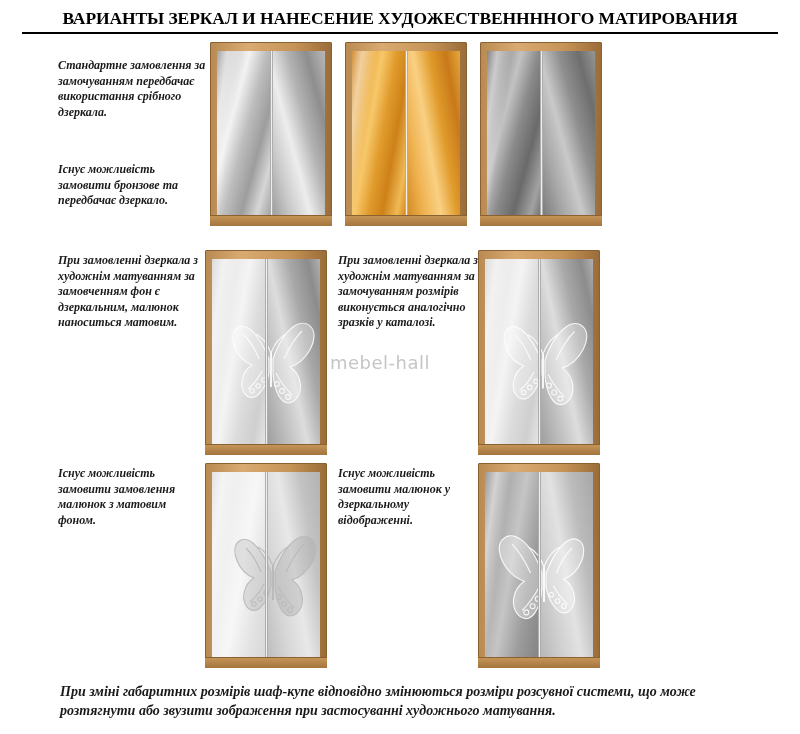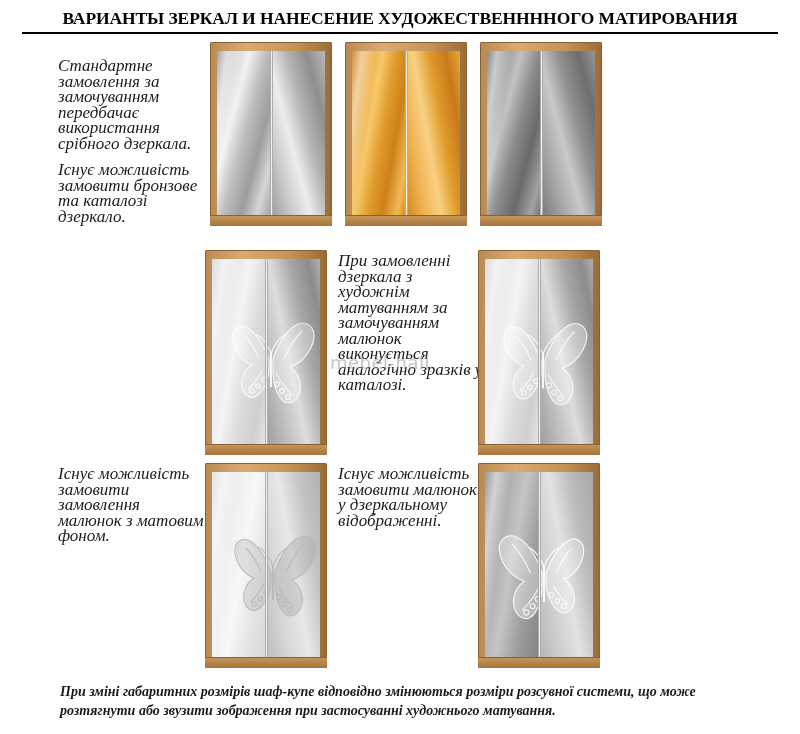--- a/index.html
+++ b/index.html
@@ -39,22 +39,22 @@
     width: 756px;
     height: 2px;
     background: #000000;
   }
 
   
   .caption {
     position: absolute;
     font-family: "Liberation Serif", serif;
     font-style: italic;
-    font-weight: normal;
-    font-size: 17px;
+    font-weight: bold;
+    font-size: 12px;
     line-height: 15.5px;
     color: #1a1a1a;
     width: 148px;
   }
 
   
   .unit {
     position: absolute;
     box-sizing: border-box;
   }
@@ -190,21 +190,21 @@
 </style>
 </head>
 <body>
 
 <div class="page">
 
   <div class="title">ВАРИАНТЫ ЗЕРКАЛ И НАНЕСЕНИЕ ХУДОЖЕСТВЕННННОГО МАТИРОВАНИЯ</div>
   <div class="title-rule"></div>
 
   <div class="caption" style="left:58px; top:58px;">Стандартне замовлення за замочуванням передбачає використання срібного дзеркала.</div>
-  <div class="caption" style="left:58px; top:162px;">Існує можливість замовити бронзове та каталозі дзеркало.</div>
+  <div class="caption" style="left:58px; top:162px;">Існує можливість замовити бронзове та передбачає дзеркало.</div>
 
   <div class="unit" style="left:210px; top:42px; width:122px; height:184px;">
     <div class="frame"></div>
     <div class="inner">
       <div class="door left">
         <div class="mir-silver-l"></div>
         <div class="sheen"></div>
       </div>
       <div class="door right">
         <div class="mir-silver-r"></div>
@@ -237,21 +237,22 @@
         <div class="sheen"></div>
       </div>
       <div class="door right">
         <div class="mir-graph-r"></div>
       </div>
       <div class="door-gap"></div>
     </div>
     <div class="base"></div>
   </div>
 
-  <div class="caption" style="left:338px; top:253px;">При замовленні дзеркала з художнім матуванням за замочуванням малюнок виконується аналогічно зразків у каталозі.</div>
+  <div class="caption" style="left:58px; top:253px;">При замовленні дзеркала з художнім матуванням за замовченням фон є дзеркальним, малюнок наноситься матовим.</div>
+  <div class="caption" style="left:338px; top:253px;">При замовленні дзеркала з художнім матуванням за замочуванням розмірів виконується аналогічно зразків у каталозі.</div>
 
   <div class="unit" style="left:205px; top:250px; width:122px; height:205px;">
     <div class="frame"></div>
     <div class="inner">
       <div class="door left">
         <div class="mir-matte-l"></div>
         <div class="sheen"></div>
       </div>
       <div class="door right">
         <div class="mir-matte-r"></div>

